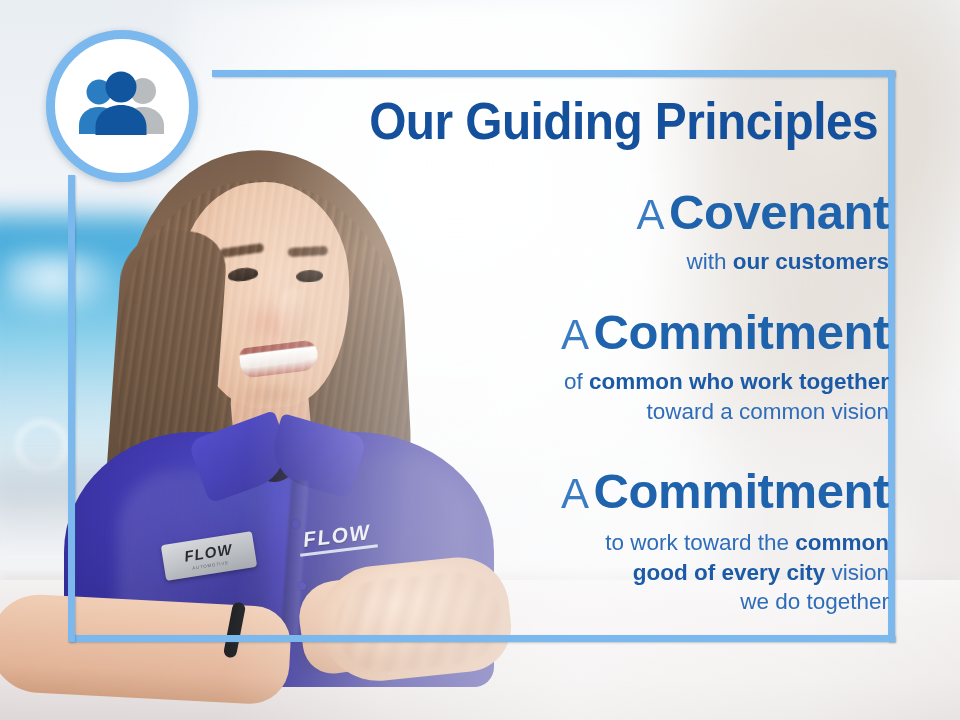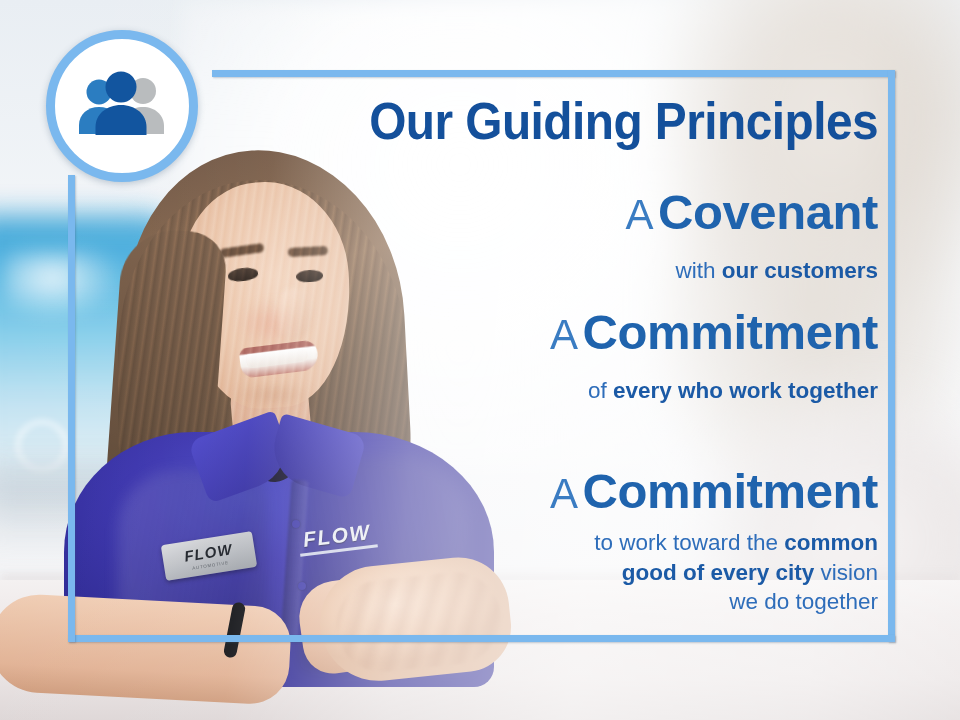--- a/index.html
+++ b/index.html
@@ -406,38 +406,38 @@
     text-align: right;
     font-size: 52px;
     font-weight: bold;
     color: #14509b;
     letter-spacing: -0.6px;
     line-height: 1;
     transform: scaleX(0.92);
     transform-origin: right center;
   }
 
-  .principle { position: absolute; width: 810px; text-align: right; left: 0; }
+  .principle { position: absolute; width: 810px; text-align: right; left: 11px; }
   .p-head {
     line-height: 1.02;
     white-space: nowrap;
   }
   .p-head .art {
     font-size: 42px;
     font-weight: normal;
     color: #3a7cc2;
   }
   .p-head .word {
     font-size: 49px;
     font-weight: bold;
     color: #1f63ad;
     letter-spacing: -0.4px;
   }
   .p-sub {
-    margin-top: 18px;
+    margin-top: 9px;
     font-size: 22.5px;
     color: #2e6dba;
     line-height: 1.32;
     font-weight: normal;
   }
   .p-sub b { font-weight: bold; color: #1b5aa6; }
 
   .p1 { top: 118px; }
   .p2 { top: 238px; }
   .p3 { top: 397px; }
@@ -536,21 +536,21 @@
         <span class="word">Covenant</span>
       </div>
       <div class="p-sub"><span>with </span><b>our customers</b></div>
     </div>
 
     <div class="principle p2">
       <div class="p-head">
         <span class="art">A</span>
         <span class="word">Commitment</span>
       </div>
-      <div class="p-sub"><span>of </span><b>every who work together</b><br></div>
+      <div class="p-sub"><span>of </span><b>common who work together</b><br><span>toward a common vision</span></div>
     </div>
 
     <div class="principle p3">
       <div class="p-head">
         <span class="art">A</span>
         <span class="word">Commitment</span>
       </div>
       <div class="p-sub"><span>to work toward the </span><b>common</b><br><b>good of every city</b><span> vision</span><br><span>we do together</span></div>
     </div>
 

